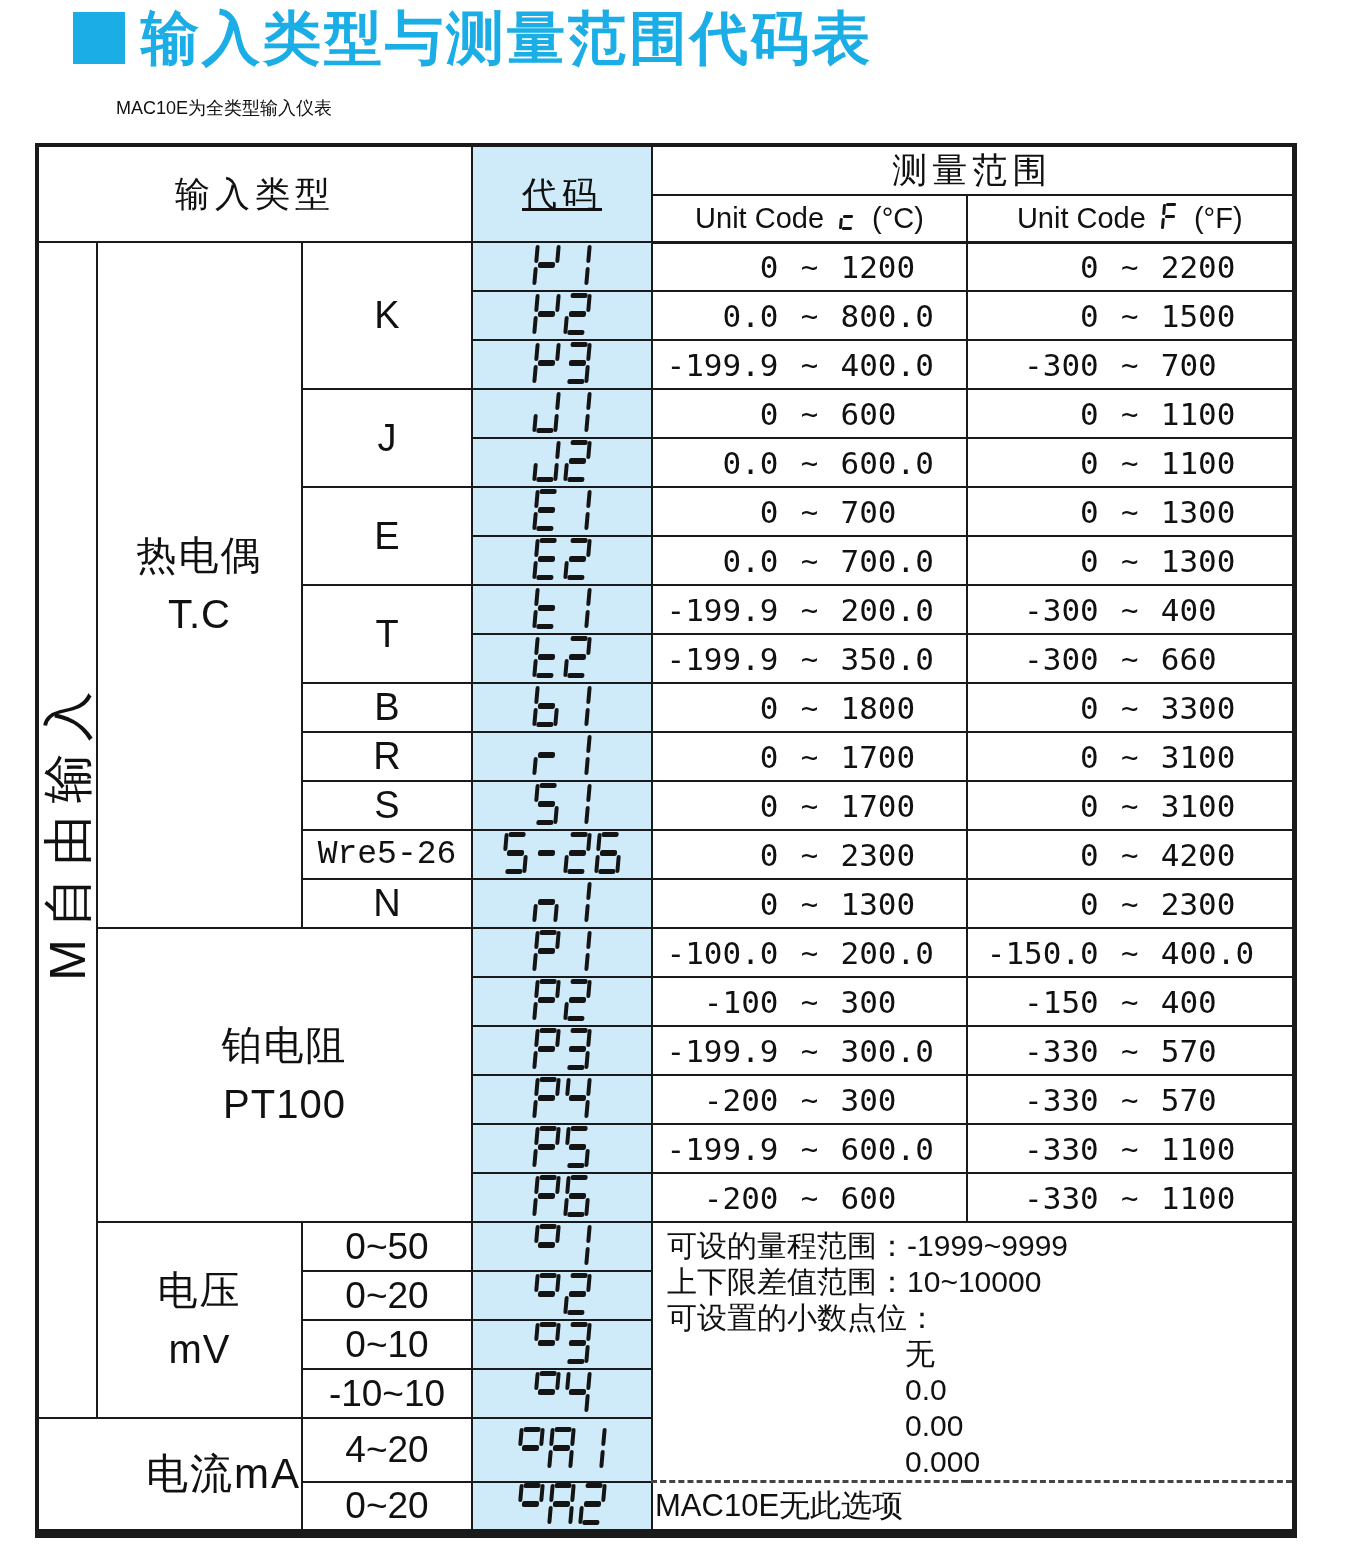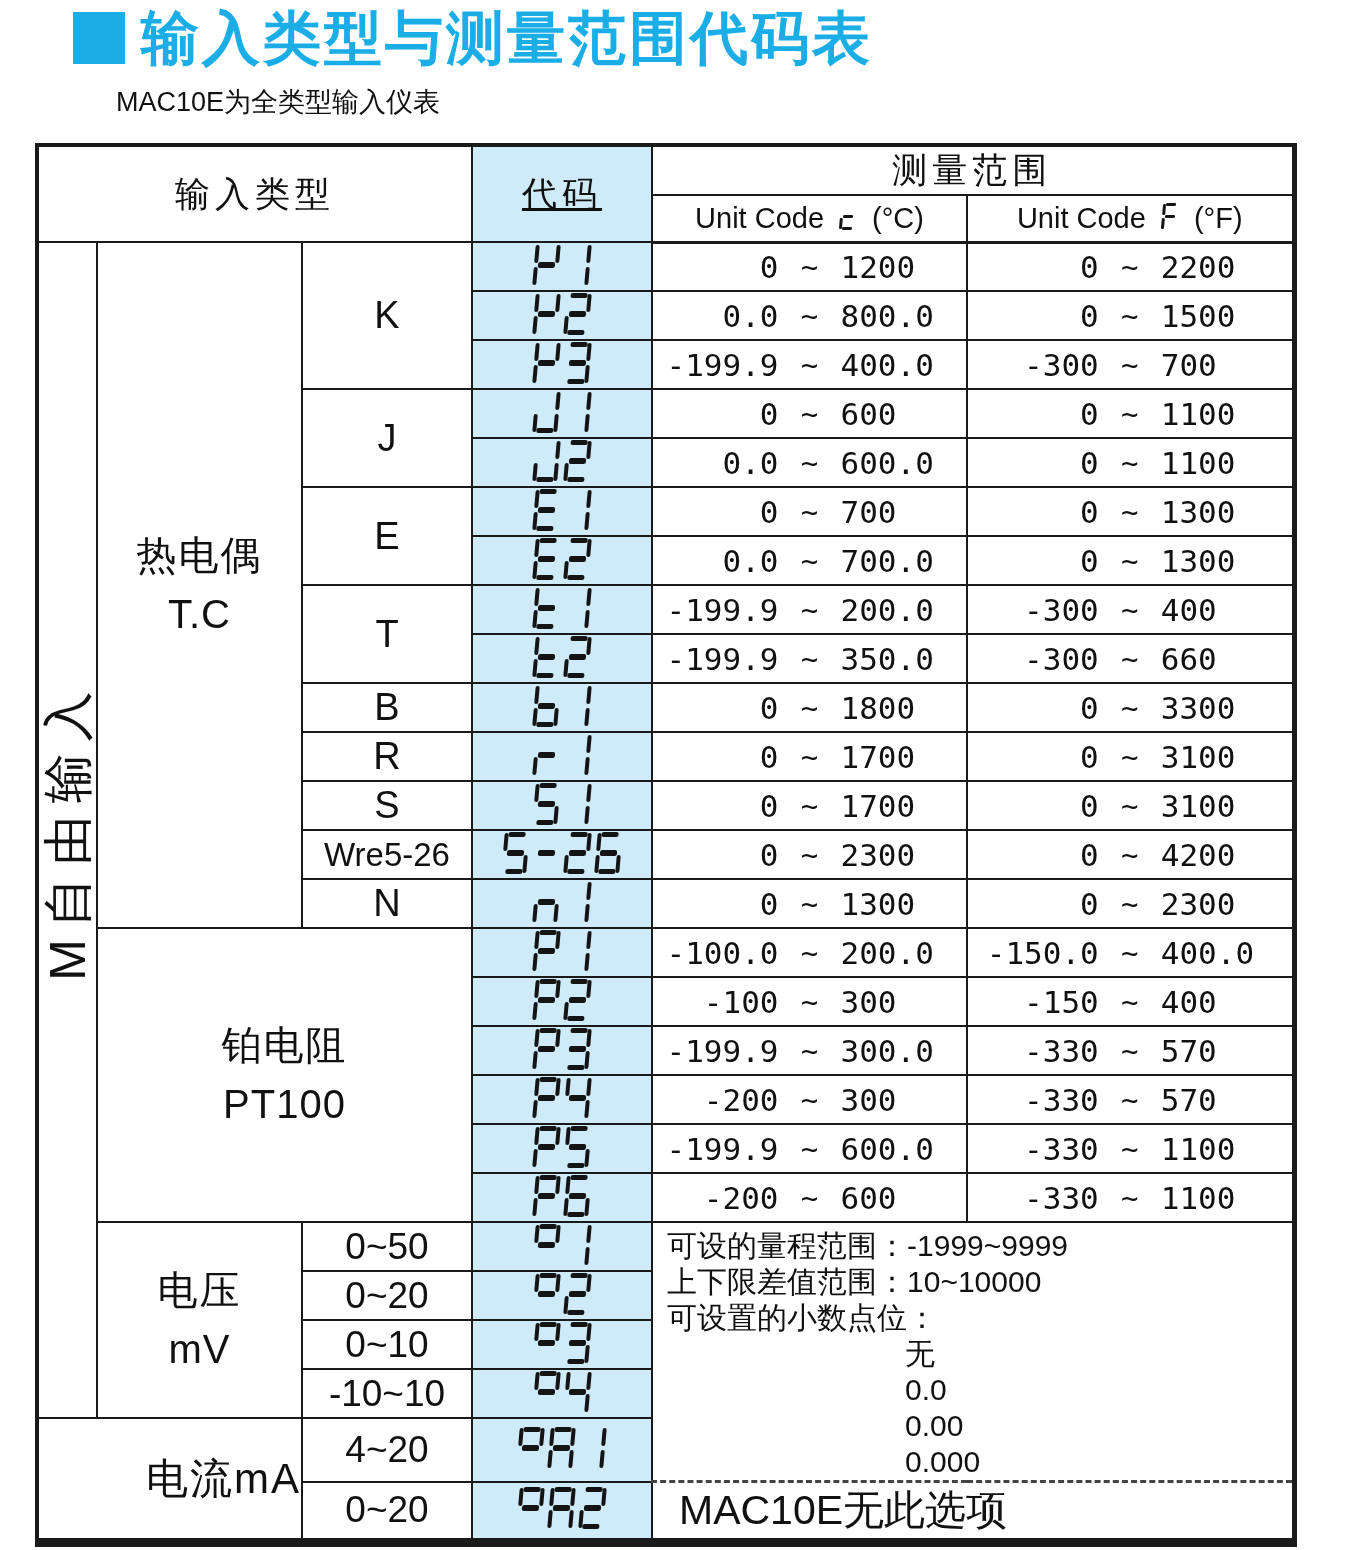--- a/index.html
+++ b/index.html
@@ -9,21 +9,21 @@
   }
   *{box-sizing:border-box;}
   html,body{margin:0;padding:0;background:#ffffff;}
   body{width:1350px;height:1550px;position:relative;overflow:hidden;
        font-family:"Liberation Sans",sans-serif;color:#111;}
 
   
   .title-row{position:absolute;left:30px;top:6px;display:flex;align-items:center;margin-left:43px;}
   .bullet{width:52px;height:52px;background:var(--accent);display:inline-block;margin-right:16px;}
   h1.page-title{margin:0;font-size:58px;font-weight:bold;color:var(--accent);letter-spacing:3px;line-height:1.1;}
-  .subtitle{position:absolute;left:116px;top:84px;font-size:27px;color:#111;}
+  .subtitle{position:absolute;left:116px;top:96px;font-size:18px;color:#111;}
 
   
   table.spec{position:absolute;left:35px;top:143px;width:1257px;
     border-collapse:collapse;table-layout:fixed;
     border:4px solid var(--border);border-bottom-width:9px;border-right-width:5px;}
   col.c1{width:60px}col.c2{width:205px}col.c3{width:170px}
   col.c4{width:180px}col.c5{width:315px}col.c6{width:327px}
   th,td{border:2px solid var(--border);padding:0;text-align:center;vertical-align:middle;font-weight:normal;}
   thead tr{height:47px;}
   thead tr.sub th{border-top-width:1px;}
@@ -35,21 +35,21 @@
 
   .vhead{position:relative;}
   .vtext{position:absolute;left:50%;top:50%;
     transform:translate(-50%,-50%) rotate(-90deg);
     white-space:nowrap;font-size:50px;letter-spacing:12px;}
 
   .group{font-size:40px;line-height:1.18;letter-spacing:2px;}
   .group .sub{font-size:40px;letter-spacing:1px;margin-top:12px;}
   .group-current{font-size:42px;letter-spacing:2px;text-align:right;}
   .type-cell{font-size:38px;}
-  .type-small{font-size:33px;}
+  .type-small{font-size:33px;font-family:Liberation Mono, monospace;}
   .type-num{font-size:37px;font-family:Liberation Sans, sans-serif;white-space:nowrap;}
 
   
   .range{display:flex;align-items:center;padding:0 12px;
     font-family:"DejaVu Sans Mono",monospace;font-size:31px;}
   .range .lo{flex:1;text-align:right;white-space:pre;}
   .range .tld{width:62px;text-align:center;font-size:29px;}
   .range .hi{flex:1;text-align:left;white-space:pre;}
 
   
@@ -63,21 +63,21 @@
   .sg.c{bottom:3%;right:0;width:16%;height:42%;}
   .sg.f{top:3%;left:0;width:16%;height:42%;}
   .sg.e{bottom:3%;left:0;width:16%;height:42%;}
   .seg-inline{display:inline-flex;font-size:27px;height:1em;vertical-align:-2px;margin:0 6px;}
 
   
   .info-cell{text-align:left;vertical-align:top;padding:5px 0 0 14px;}
   .info-line{font-size:30px;line-height:36px;white-space:nowrap;}
   .decimals{margin-left:238px;text-align:left;}
   .dp-item{font-size:30px;line-height:36px;}
-  .note-cell{border-top:3px dashed #444 !important;text-align:left;padding-left:26px;font-size:41px;}
+  .note-cell{border-top:3px dashed #444 !important;text-align:left;padding-left:2px;font-size:31px;}
 </style>
 </head>
 <body>
 
 <div class="title-row">
   <span class="bullet"></span>
   <h1 class="page-title">输入类型与测量范围代码表</h1>
 </div>
 <div class="subtitle">MAC10E为全类型输入仪表</div>
 

